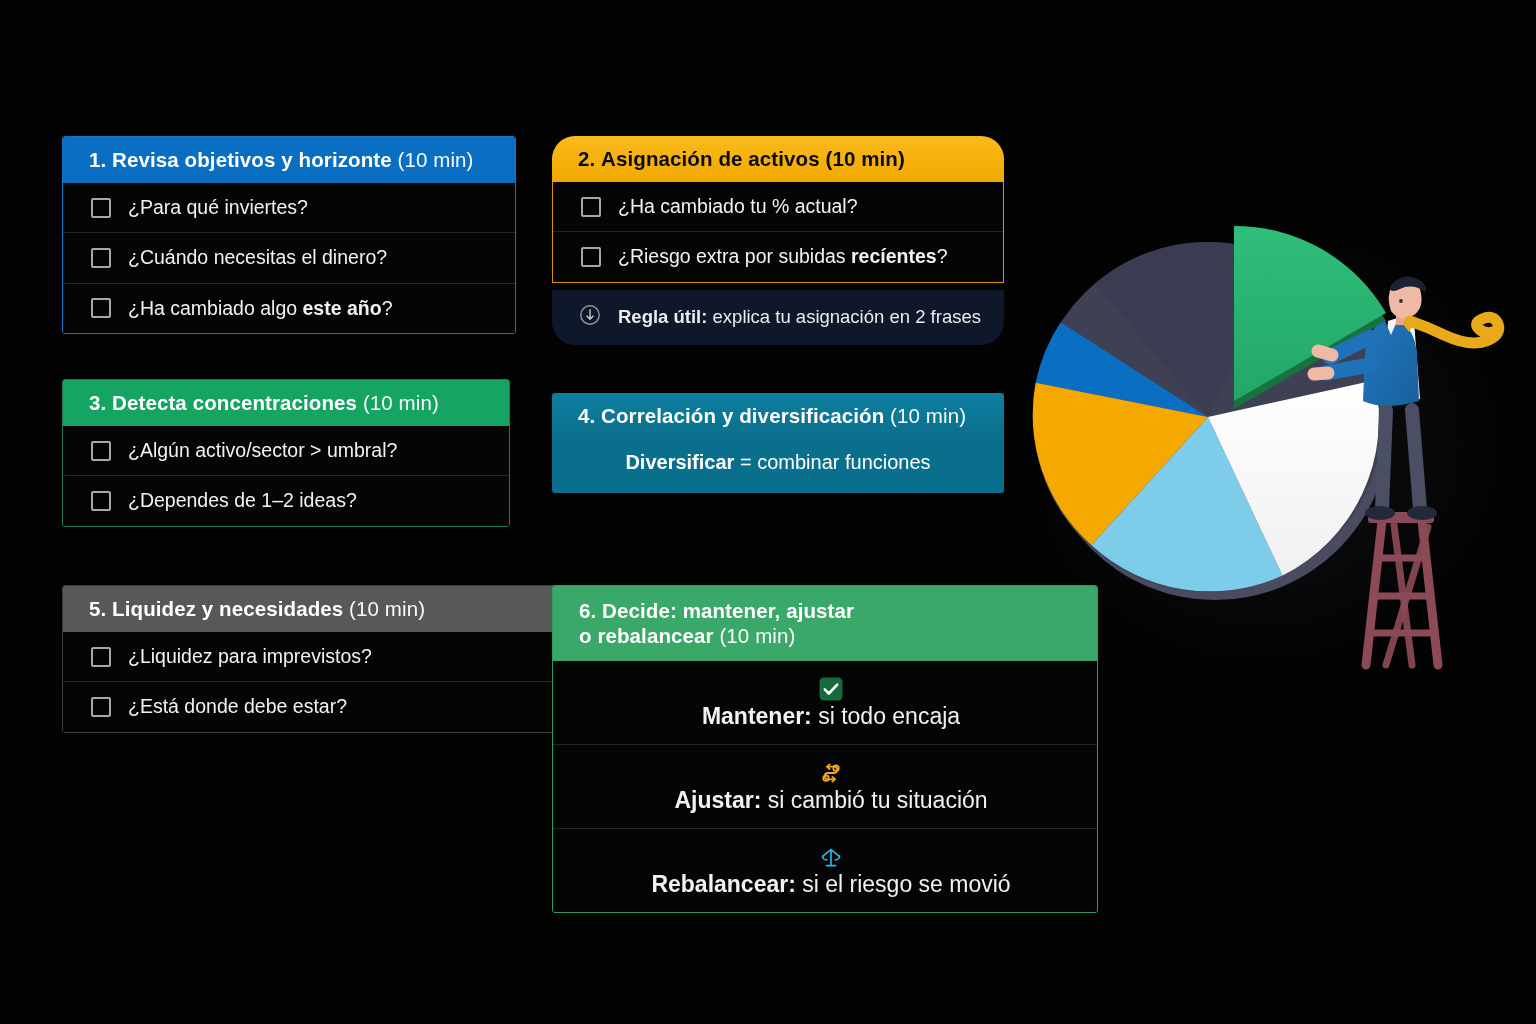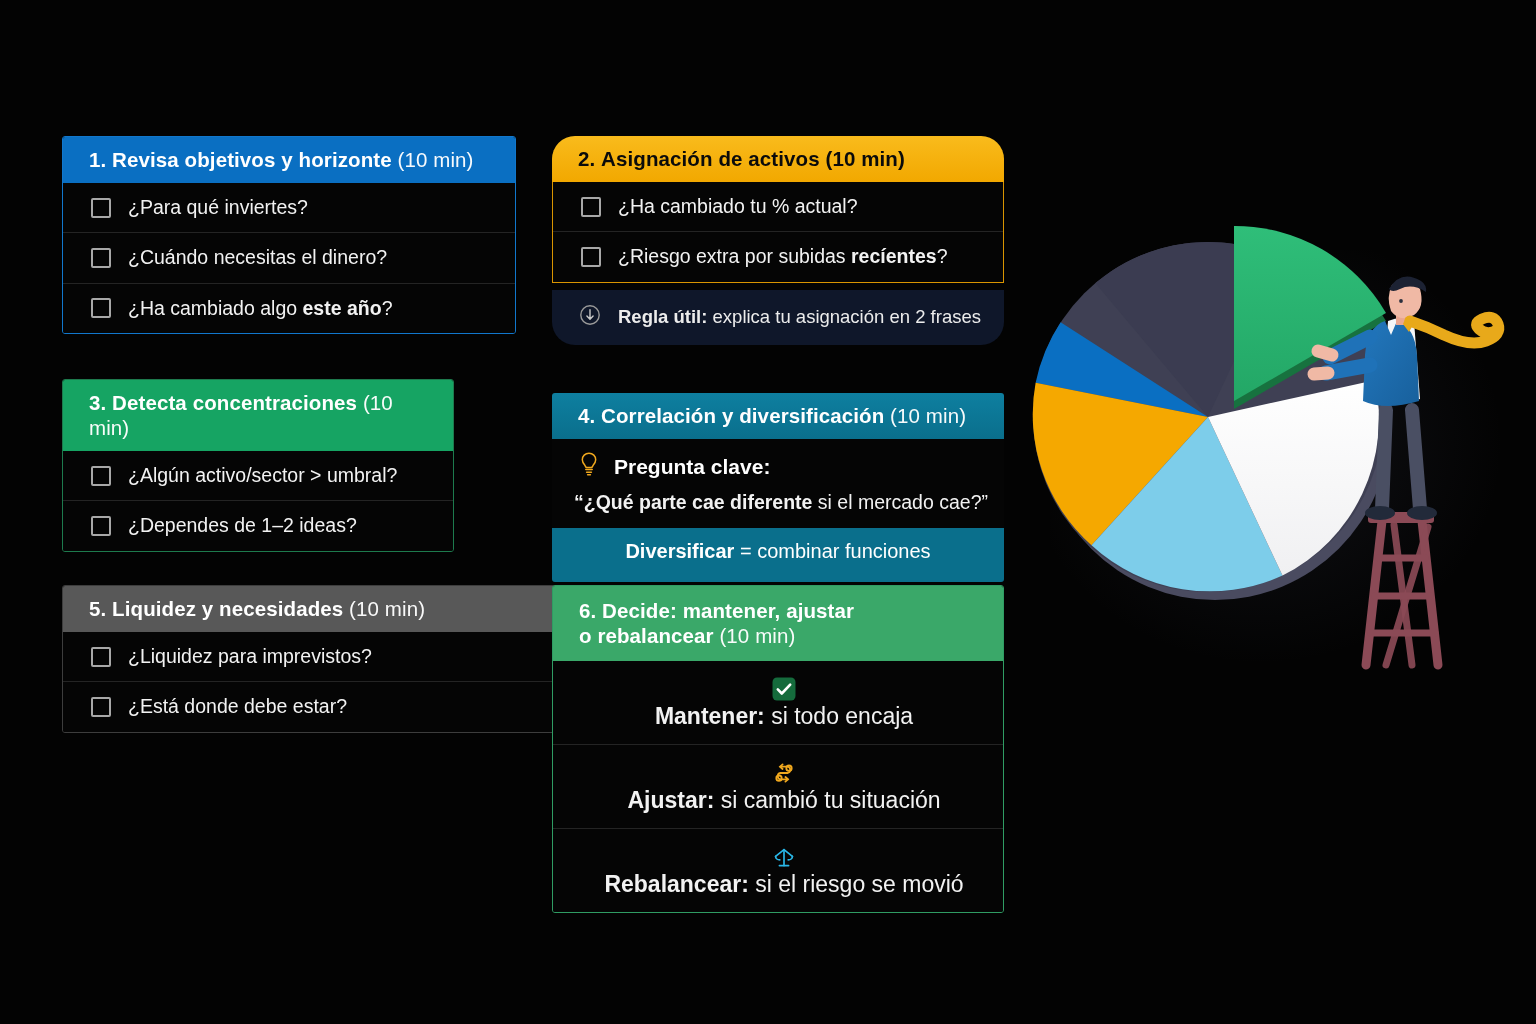--- a/index.html
+++ b/index.html
@@ -46,21 +46,21 @@
   #card2 .inner { border: 1px solid #d99400; border-top: none; }
   .note {
     display: flex; align-items: center; gap: 16px;
     background: #0f172a; padding: 13px 16px 13px 26px;
     font-size: 18.5px; color: #ececec; font-weight: 300;
     margin-top: 7px;
   }
   .note b { font-weight: 700; }
 
   
-  #card3 { left: 62px; top: 379px; width: 392px; border: 1px solid #1d7a4d; }
+  #card3 { left: 62px; top: 379px; width: 448px; border: 1px solid #1d7a4d; }
   #card3 .card-head { background: #16a463; }
 
   
   #card4 { left: 552px; top: 393px; width: 452px; }
   #card4 .card-head { background: linear-gradient(180deg,#0e7fa0 0%, #0a6f8c 100%); }
   .bulb-row {
     display: flex; align-items: center; gap: 14px;
     padding: 12px 16px 4px 26px;
     font-size: 21px; font-weight: 700; color: #ffffff;
   }
@@ -73,21 +73,21 @@
     background: #0a6f8c; text-align: center;
     padding: 12px 10px 19px; font-size: 20px; color: #ffffff; font-weight: 300;
   }
   .foot-band b { font-weight: 700; }
 
   
   #card5 { left: 62px; top: 585px; width: 494px; border: 1px solid #3d3d3d; }
   #card5 .card-head { background: #585858; }
 
   
-  #card6 { left: 552px; top: 585px; width: 452px; border: 1px solid #2f9c63; }
+  #card6 { left: 552px; top: 585px; width: 546px; border: 1px solid #2f9c63; }
   #card6 .card-head { background: #3aa869; padding: 12px 16px 13px 26px; }
   .irow {
     display: flex; align-items: center; 
     padding: 14px 16px 14px 28px;
     font-size: 23px; color: #f2f2f2; font-weight: 300; flex-direction: column;
   }
   .irow + .irow { border-top: 1px solid #242424; }
   .irow b { font-weight: 700; }
   .ico { flex: 0 0 auto; width: 28px; height: 28px; display:flex; align-items:center; justify-content:center; }
 
@@ -172,34 +172,20 @@
         <span class="txt">¿Dependes de 1–2 ideas?</span>
       </div>
     </div>
   </div>
 
   <div class="card" id="card4">
     <div class="card-head">
       <span class="n">4.</span>
       <span class="b">Correlación y diversificación</span>
       <span class="t">(10 min)</span>
-    </div>
-    <div class="card-body">
-      <div class="bulb-row">
-        <span style="flex:0 0 auto;">
-          <svg width="22" height="26" viewBox="0 0 22 26" fill="none">
-            <path d="M11 2.2c-3.9 0-6.7 3-6.7 6.6 0 2.6 1.4 4.2 2.6 5.6.6.7 1 1.3 1.1 2h6c.1-.7.5-1.3 1.1-2 1.2-1.4 2.6-3 2.6-5.6 0-3.6-2.8-6.6-6.7-6.6z" stroke="#f0a81e" stroke-width="1.5" stroke-linejoin="round"></path>
-            <path d="M7.8 18.4h6.4M8.6 21.3h4.8M9.6 23.8h2.8" stroke="#f0a81e" stroke-width="1.5" stroke-linecap="round"></path>
-          </svg>
-        </span>
-        <span>Pregunta clave:</span>
-      </div>
-      <div class="quote">
-        <b>“¿Qué parte cae diferente</b><span> si el mercado cae?”</span>
-      </div>
     </div>
     <div class="foot-band">
       <b>Diversificar</b><span> = combinar funciones</span>
     </div>
   </div>
 
   <div class="card" id="card5">
     <div class="card-head">
       <span class="n">5.</span>
       <span class="b">Liquidez y necesidades</span>

